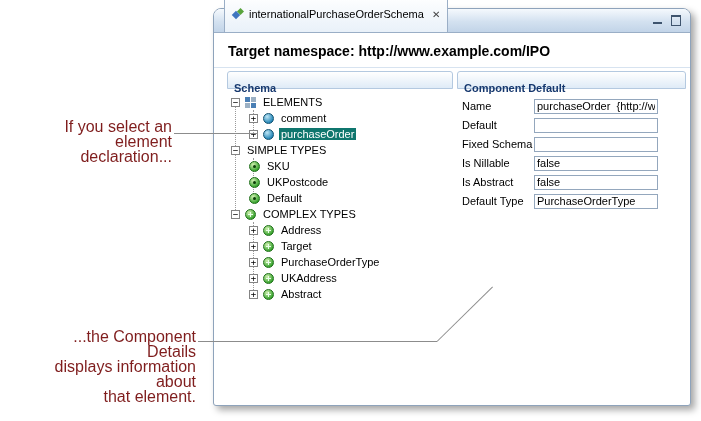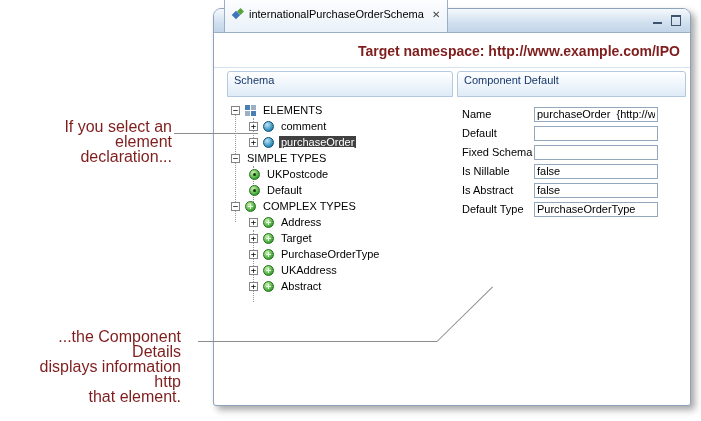--- a/index.html
+++ b/index.html
@@ -5,21 +5,21 @@
   * { box-sizing: border-box; }
   html,body { margin:0; padding:0; }
   body {
     width:701px; height:421px; position:relative; overflow:hidden;
     background:#ffffff; font-family:"Liberation Sans", sans-serif; color:#000;
   }
 
   
   .annotation { position:absolute; text-align:right; font-size:16px; line-height:15px; color:#7f1d1d; }
   #anno1 { left:36px; top:119px; width:136px; }
-  #anno2 { left:9px; top:329px; width:172px; }
+  #anno2 { left:24px; top:329px; width:172px; }
 
   .callout { position:absolute; height:1px; background:#8c8c8c; z-index:40; }
   #line1 { left:174px; top:133px; width:84px; }
   #line2 { left:198px; top:341px; width:239px; }
   #line2d { left:437px; top:341px; width:78px; transform:rotate(-44.5deg); transform-origin:0 50%; }
 
   
   #window {
     position:absolute; left:213px; top:8px; width:478px; height:398px;
     background:#fff; border:1px solid #8ea3bb; border-radius:8px 8px 3px 3px;
@@ -41,33 +41,32 @@
   .tab-icon i { position:absolute; display:block; }
   .tab-icon .d1 { left:1px; top:4px; width:6px; height:6px; background:#3f75c0; transform:rotate(45deg); }
   .tab-icon .d2 { left:6px; top:1px; width:5px; height:5px; background:#58a33c; transform:rotate(45deg); }
   .tab-close { font-size:10px; color:#444; margin-left:3px; cursor:default; }
   .winbtns { position:absolute; right:9px; top:5px; display:flex; gap:7px; }
   .winbtn { width:11px; height:11px; position:relative; display:inline-block; }
   .btn-min::after { content:""; position:absolute; left:1px; right:1px; bottom:1px; height:2px; background:#3e546e; }
   .btn-max::after { content:""; position:absolute; left:1px; top:1px; width:8px; height:8px; border:1px solid #3e546e; border-top-width:2px; }
 
   .nsheader {
-    padding:10px 10px 8px 14px; font-size:14px; font-weight:bold; color:#7f1d1d;
+    padding:10px 10px 8px 14px; font-size:14px; font-weight:bold; color:#000000;
     border-bottom:1px solid #d7e3f0;
-    text-align:right;
   }
 
   
   .panel { position:absolute; }
   #schema-panel  { left:13px;  top:62px; width:226px; }
   #details-panel { left:243px; top:62px; width:229px; }
   .panel-header {
-    height:26px; line-height:17px; font-size:11px; font-weight:normal; color:#16386e;
+    height:18px; line-height:17px; font-size:11px; font-weight:bold; color:#16386e;
     background:linear-gradient(#ffffff, #dfebf7);
-    border:1px solid #b4c9e0; border-radius:3px 3px 0 0; padding:0 6px;
+    border:1px solid #b4c9e0; border-radius:3px 3px 0 0; padding:8px 6px;
   }
 
   
   .tree { position:relative; padding-top:5px; font-size:11px; }
   .tree-row { height:16px; display:flex; align-items:center; white-space:nowrap; position:relative; z-index:2; }
   .lvl0 { padding-left:4px; }
   .lvl1 { padding-left:22px; }
   .expander {
     width:9px; height:9px; flex:none; margin-right:5px;
     border:1px solid #848484; background:#fff; color:#000;
@@ -78,42 +77,42 @@
   .gicon i { display:block; }
   .gicon .c1 { background:#4a7fb5; } .gicon .c2 { background:#9bb0c4; }
   .gicon .c3 { background:#9bb0c4; } .gicon .c4 { background:#4a7fb5; }
   .sphere { width:11px; height:11px; border-radius:50%; flex:none; margin-right:5px; position:relative; }
   .sphere.blue  { background:radial-gradient(circle at 35% 30%, #bfe6f5, #1f83b5 75%); border:1px solid #10506f; }
   .sphere.green { background:radial-gradient(circle at 35% 30%, #d0f0b0, #35a22c 75%); border:1px solid #1e6f18; }
   .sphere.simple::after { content:""; position:absolute; left:3px; top:3px; width:3px; height:3px; border-radius:50%; background:#0c3e08; }
   .sphere.complex::before { content:""; position:absolute; left:2px; top:4px; width:5px; height:1px; background:#eaffea; }
   .sphere.complex::after  { content:""; position:absolute; left:4px; top:2px; width:1px; height:5px; background:#eaffea; }
   .tlabel { padding:0 2px; }
-  .selected { background:#404040; color:#fff;text-decoration:underline; }
+  .selected { background:#0f766e; color:#fff; }
   .vline { position:absolute; width:0; border-left:1px dotted #9a9a9a; z-index:1; }
 
   
   .form { padding:8px 4px 0 5px; font-size:11px; }
   .form-row { display:flex; align-items:center; height:18px; margin-bottom:1px; }
   .form-row label { width:72px; flex:none; }
   .field-input {
     width:124px; height:15px; border:1px solid #94a7bd; background:#fff;
     font-size:11px; font-family:"Liberation Sans", sans-serif; padding:0 2px; color:#000;
   }
 </style>
 </head>
 <body>
 
 <div class="annotation" id="anno1">
   <div>If you select an</div>
   <div>element declaration...</div>
 </div>
 <div class="annotation" id="anno2">
   <div>...the Component Details</div>
-  <div>displays information http</div>
+  <div>displays information about</div>
   <div>that element.</div>
 </div>
 
 <div id="window">
 
   <div class="titlebar">
     <div class="tab">
       <span class="tab-icon">
           <i class="d1"></i>
           <i class="d2"></i>
@@ -156,20 +155,24 @@
         <span class="expander">+</span>
         <span class="sphere blue"></span>
         <span class="tlabel selected">purchaseOrder</span>
       </div>
       <div class="tree-row lvl0">
         <span class="expander">−</span>
         <span class="tlabel">SIMPLE TYPES</span>
       </div>
       <div class="tree-row lvl1">
         <span class="sphere green simple"></span>
+        <span class="tlabel">SKU</span>
+      </div>
+      <div class="tree-row lvl1">
+        <span class="sphere green simple"></span>
         <span class="tlabel">UKPostcode</span>
       </div>
       <div class="tree-row lvl1">
         <span class="sphere green simple"></span>
         <span class="tlabel">Default</span>
       </div>
       <div class="tree-row lvl0">
         <span class="expander">−</span>
         <span class="sphere green complex"></span>
         <span class="tlabel">COMPLEX TYPES</span>

